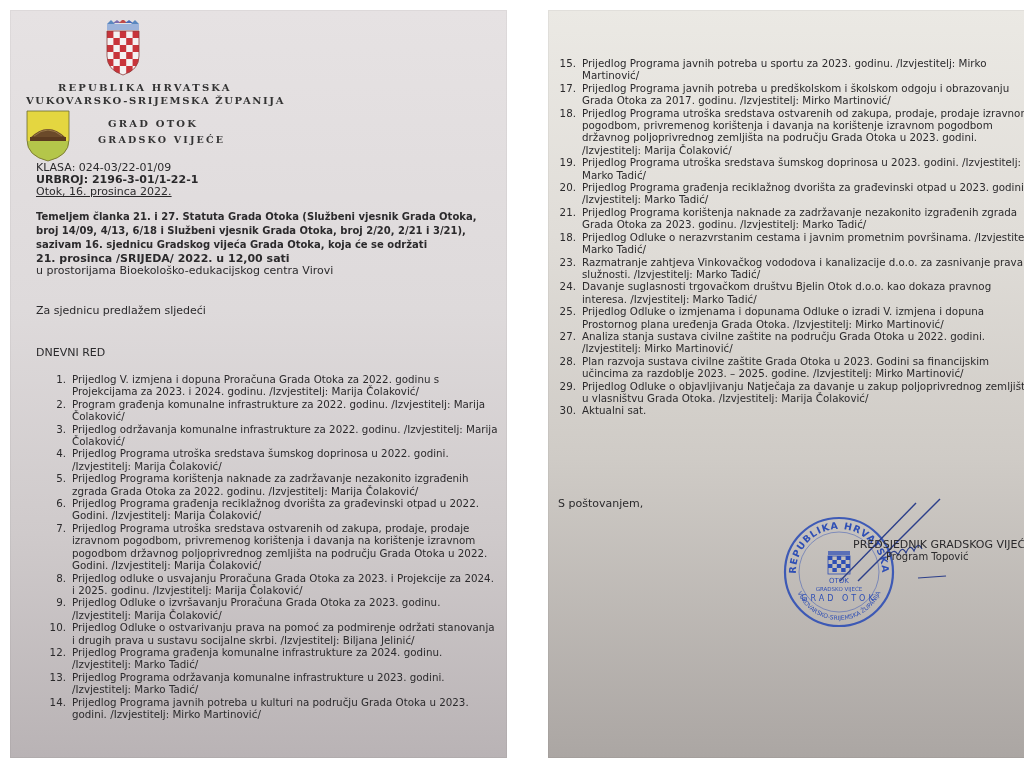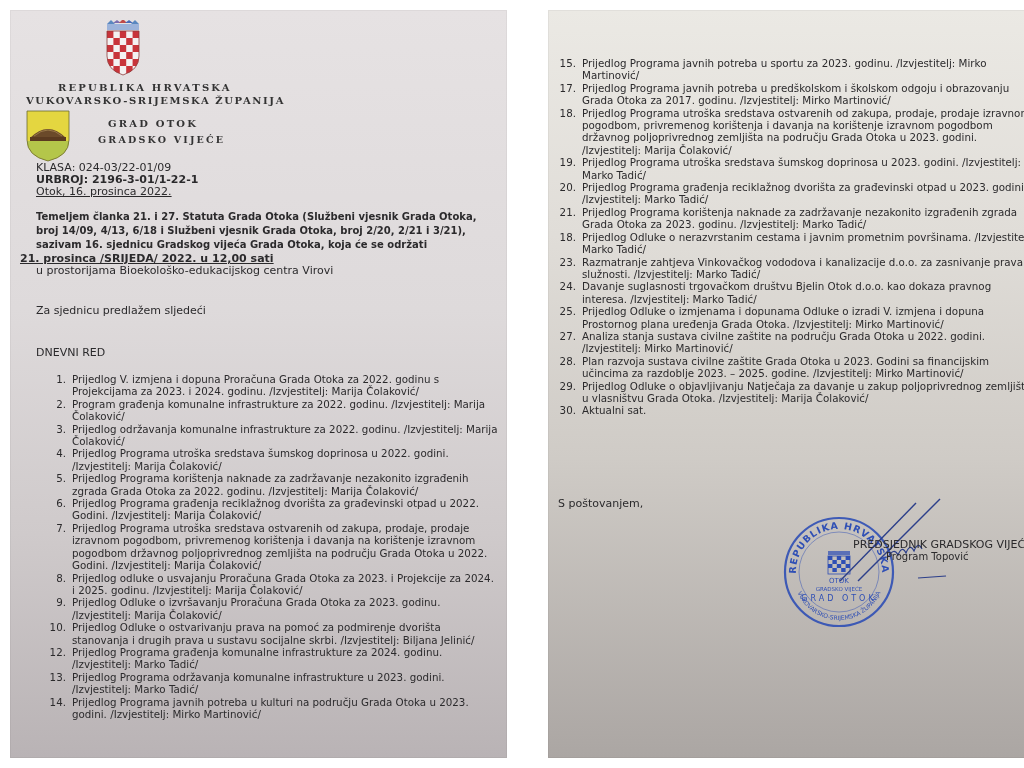--- a/index.html
+++ b/index.html
@@ -94,21 +94,21 @@
 
   <div class="serif-head" style="left:98px; top:108px; font-size:10px; font-weight:bold;">GRAD OTOK</div>
   <div class="serif-head" style="left:88px; top:124px; font-size:9.5px; font-weight:bold;">GRADSKO VIJEĆE</div>
 
   <div class="txt" style="left:26px; top:152px;">KLASA: 024-03/22-01/09</div>
   <div class="txt" style="left:26px; top:164px;font-weight:bold;">URBROJ: 2196-3-01/1-22-1</div>
   <div class="txt" style="left:26px; top:176px;text-decoration:underline;">Otok, 16. prosinca 2022.</div>
 
   <div class="para" style="left:26px; top:200px; width:460px;">Temeljem članka 21. i 27. Statuta Grada Otoka (Službeni vjesnik Grada Otoka, broj 14/09, 4/13, 6/18 i Službeni vjesnik Grada Otoka, broj 2/20, 2/21 i 3/21), sazivam 16. sjednicu Gradskog vijeća Grada Otoka, koja će se održati</div>
 
-  <div class="txt" style="left:10px; top:243px; font-weight:bold; text-decoration:underline;">21. prosinca /SRIJEDA/ 2022. u 12,00 sati</div>
+  <div class="txt" style="left:26px; top:243px; font-weight:bold; ">21. prosinca /SRIJEDA/ 2022. u 12,00 sati</div>
   <div class="txt" style="left:26px; top:255px;">u prostorijama Bioekološko-edukacijskog centra Virovi</div>
 
   <div class="txt" style="left:26px; top:295px;">Za sjednicu predlažem sljedeći</div>
 
   <div class="txt" style="left:26px; top:337px;">DNEVNI RED</div>
 
   <ol class="agenda" style="left:38px; top:363px; width:450px;">
     <li>
         <span class="num">1.</span>
         <span class="body">Prijedlog V. izmjena i dopuna Proračuna Grada Otoka za 2022. godinu s Projekcijama za 2023. i 2024. godinu. /Izvjestitelj: Marija Čolaković/</span>
@@ -140,21 +140,21 @@
     <li>
         <span class="num">8.</span>
         <span class="body">Prijedlog odluke o usvajanju Proračuna Grada Otoka za 2023. i Projekcije za 2024. i 2025. godinu. /Izvjestitelj: Marija Čolaković/</span>
       </li>
     <li>
         <span class="num">9.</span>
         <span class="body">Prijedlog Odluke o izvršavanju Proračuna Grada Otoka za 2023. godinu. /Izvjestitelj: Marija Čolaković/</span>
       </li>
     <li>
         <span class="num">10.</span>
-        <span class="body">Prijedlog Odluke o ostvarivanju prava na pomoć za podmirenje dvorišta stanovanja i drugih prava u sustavu socijalne skrbi. /Izvjestitelj: Biljana Jelinić/</span>
+        <span class="body">Prijedlog Odluke o ostvarivanju prava na pomoć za podmirenje održati stanovanja i drugih prava u sustavu socijalne skrbi. /Izvjestitelj: Biljana Jelinić/</span>
       </li>
     <li>
         <span class="num">12.</span>
         <span class="body">Prijedlog Programa građenja komunalne infrastrukture za 2024. godinu. /Izvjestitelj: Marko Tadić/</span>
       </li>
     <li>
         <span class="num">13.</span>
         <span class="body">Prijedlog Programa održavanja komunalne infrastrukture u 2023. godini. /Izvjestitelj: Marko Tadić/</span>
       </li>
     <li>

